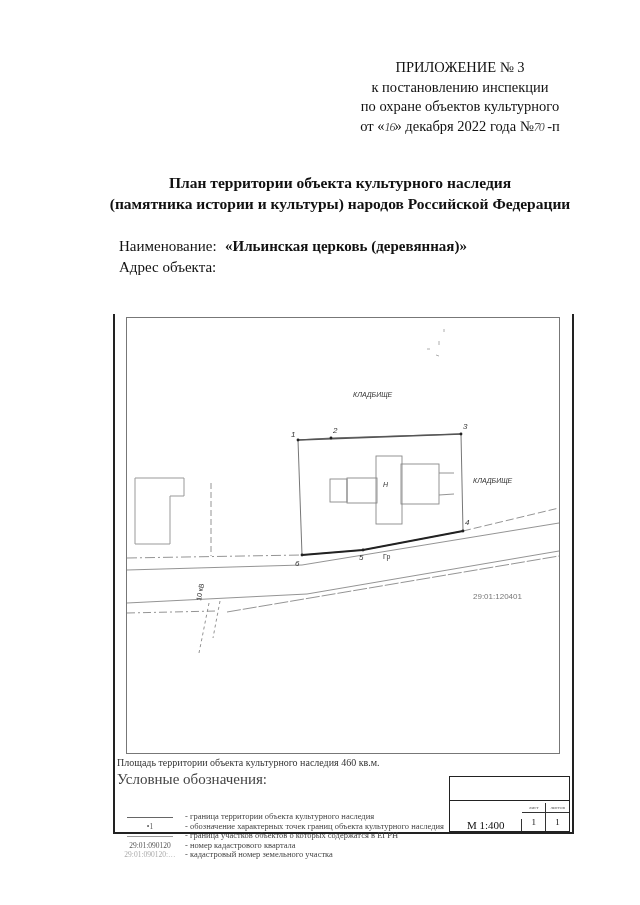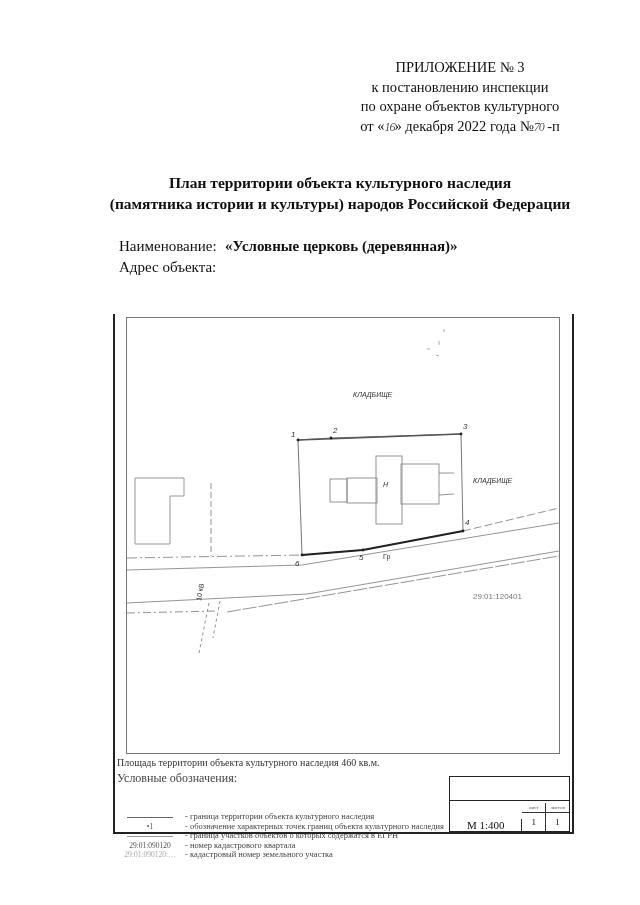--- a/index.html
+++ b/index.html
@@ -19,21 +19,21 @@
   .meta .bold { font-weight:bold; }
   .outer-frame { left:113px; top:314px; width:457px; height:518px;
                  border-left:2px solid #222; border-right:2px solid #222;
                  border-bottom:2px solid #222; }
   .map { left:126px; top:317px; width:432px; height:435px;
          border:1px solid #777; }
   .map svg { position:absolute; left:0; top:0; }
   .map-lbl { font-family:"Liberation Sans", sans-serif; font-style:italic;
              font-size:7px; color:#333; }
   .area { left:117px; top:757px; font-size:10px; color:#333; }
-  .legend-title { left:117px; top:771px; font-size:12px; color:#444; }
+  .legend-title { left:117px; top:771px; font-size:15px; color:#444; }
   .legend { left:117px; top:812px; font-size:8.5px; color:#444; line-height:9.5px; }
   .legend .item { display:flex; align-items:center; height:9.5px; }
   .legend .sym { width:66px; text-align:center; font-size:7.5px; color:#555; }
   .legend .txt { padding-left:2px; white-space:nowrap; }
   .sym-line { display:inline-block; width:46px; border-top:1px solid #666; vertical-align:middle; }
   .stamp { left:449px; top:776px; width:121px; height:56px; }
   .stamp .top { position:absolute; left:0; top:0; width:119px; height:24px;
                 border:1.5px solid #222; border-bottom:none; }
   .stamp .bottom { position:absolute; left:0; top:24px; width:119px; height:30px;
                 border:1.5px solid #222; display:flex;align-items:flex-end; }
@@ -58,21 +58,21 @@
 </div>
 
 <div class="abs title">
   <div>План территории объекта культурного наследия</div>
   <div>(памятника истории и культуры) народов Российской Федерации</div>
 </div>
 
 <div class="abs meta">
   <div class="row">
     <div class="lbl">Наименование:</div>
-    <div class="val bold">«Условные церковь (деревянная)»</div>
+    <div class="val bold">«Ильинская церковь (деревянная)»</div>
   </div>
   <div class="row">
     <div class="lbl">Адрес объекта:</div>
   </div>
 </div>
 
 <div class="abs outer-frame"></div>
 
 <div class="abs map">
   <svg width="432" height="435" viewBox="0 0 432 435">

